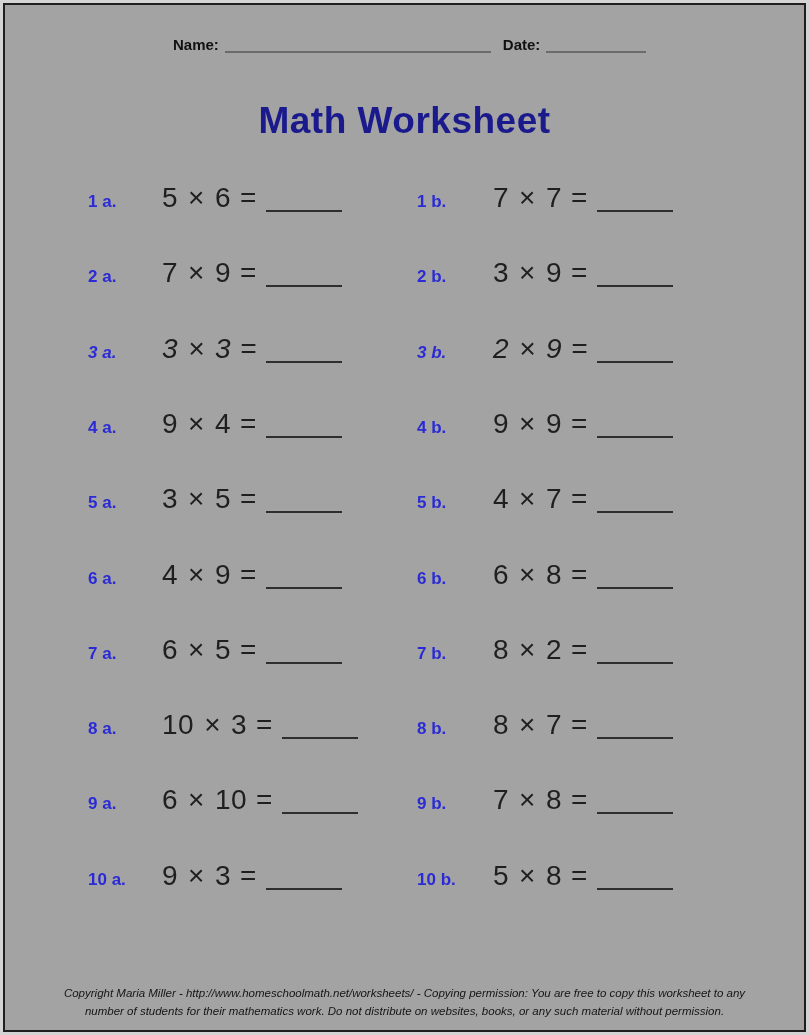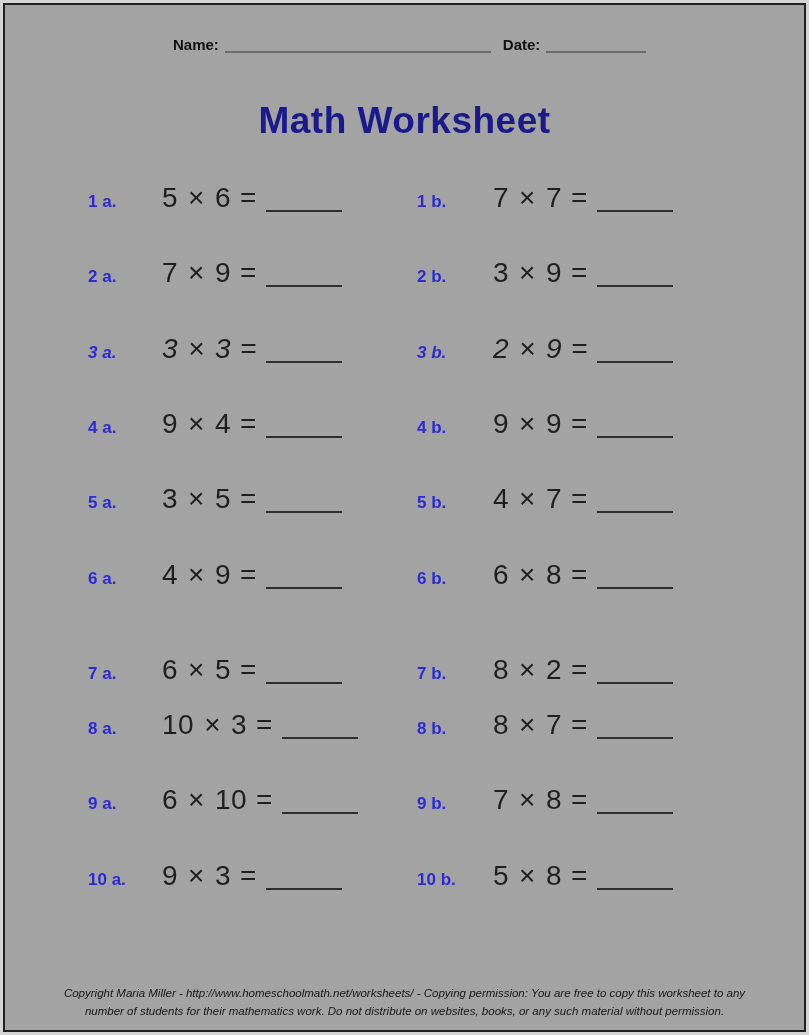--- a/index.html
+++ b/index.html
@@ -123,21 +123,21 @@
     </div>
   </div>
 
   <div class="prob-row" style="top: 554.5px;">
     <div class="cell cell-a"><span class="plabel">6 a.</span><span class="pexpr"><span>4</span><span class="op">×</span><span>9</span><span class="eq">=</span><span class="blank"></span></span>
     </div>
     <div class="cell cell-b"><span class="plabel">6 b.</span><span class="pexpr"><span>6</span><span class="op">×</span><span>8</span><span class="eq">=</span><span class="blank"></span></span>
     </div>
   </div>
 
-  <div class="prob-row" style="top: 629.8px; margin-top: 20px;">
+  <div class="prob-row" style="top: 629.8px;">
     <div class="cell cell-a"><span class="plabel">7 a.</span><span class="pexpr"><span>6</span><span class="op">×</span><span>5</span><span class="eq">=</span><span class="blank"></span></span>
     </div>
     <div class="cell cell-b"><span class="plabel">7 b.</span><span class="pexpr"><span>8</span><span class="op">×</span><span>2</span><span class="eq">=</span><span class="blank"></span></span>
     </div>
   </div>
 
   <div class="prob-row" style="top: 705.1px;">
     <div class="cell cell-a"><span class="plabel">8 a.</span><span class="pexpr"><span>10</span><span class="op">×</span><span>3</span><span class="eq">=</span><span class="blank"></span></span>
     </div>
     <div class="cell cell-b"><span class="plabel">8 b.</span><span class="pexpr"><span>8</span><span class="op">×</span><span>7</span><span class="eq">=</span><span class="blank"></span></span>

